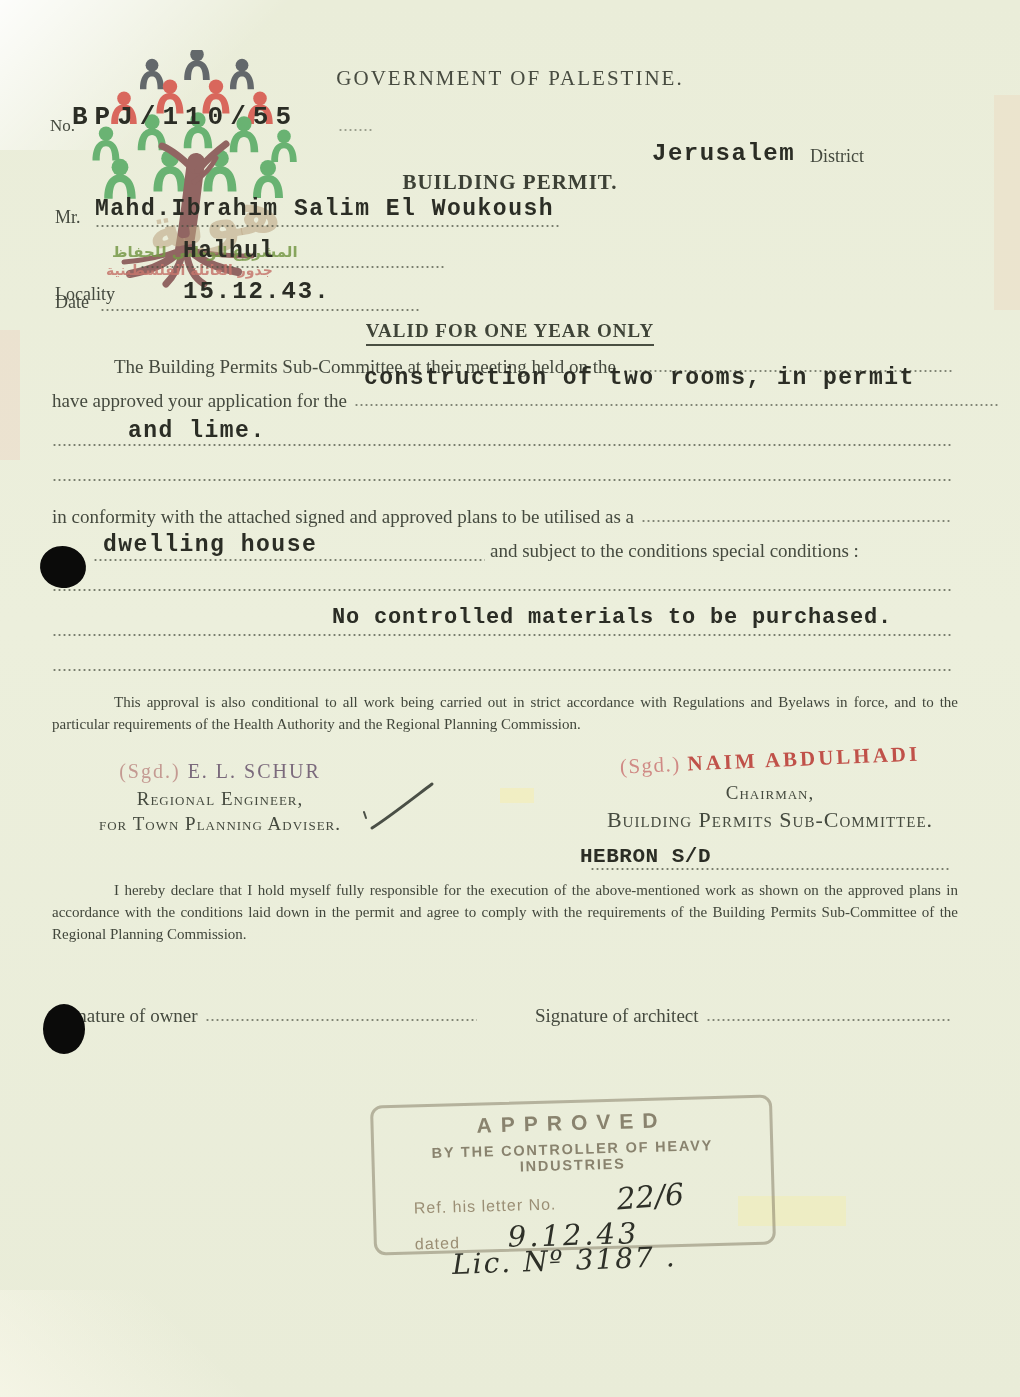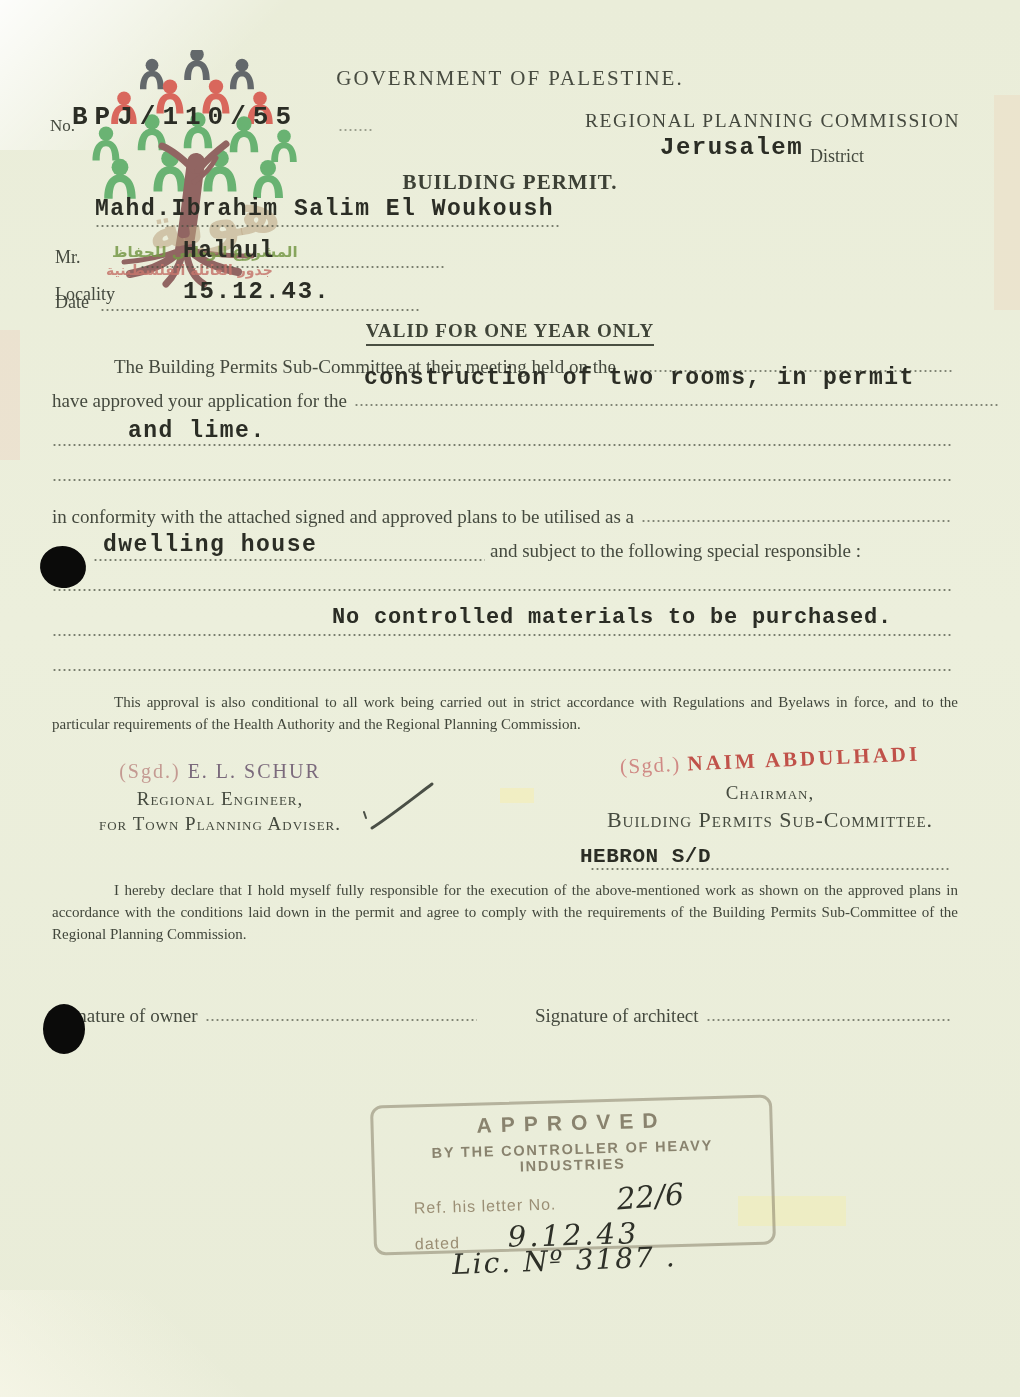--- a/index.html
+++ b/index.html
@@ -96,28 +96,27 @@
   <div class="abs" style="left:146px;top:186px;z-index:1;font-family:'DejaVu Sans',sans-serif;font-weight:bold;font-size:58px;color:rgba(185,162,128,.55);transform:rotate(-10deg);">هوية</div>
   <div class="abs" style="left:112px;top:243px;z-index:1;font-family:'DejaVu Sans',sans-serif;font-weight:bold;font-size:15px;color:rgba(118,152,70,.85);direction:rtl;white-space:nowrap;">المشروع الوطني للحفاظ</div>
   <div class="abs" style="left:106px;top:262px;z-index:1;font-family:'DejaVu Sans',sans-serif;font-weight:bold;font-size:14px;color:rgba(198,118,108,.85);direction:rtl;white-space:nowrap;">جذور العائلة الفلسطينية</div>
 
   <div class="abs center serif" style="top:66px;z-index:2;font-size:21px;letter-spacing:2px;color:#474b40;">GOVERNMENT OF PALESTINE.</div>
 
   <div class="abs serif" style="left:50px;top:116px;z-index:2;font-size:17px;">No.</div>
   <div class="abs typed" style="left:72px;top:102px;z-index:3;font-size:26px;letter-spacing:7px;">BPJ/110/55</div>
   <div class="abs dotl" style="left:338px;top:128px;width:34px;z-index:2;opacity:.7;"></div>
 
-  <div class="abs serif" style="left:480px;top:110px;right:60px;z-index:2;font-size:19.5px;letter-spacing:1.5px;text-align:right;color:#44483e;">REGIONAL PLANNING COMMISSION</div>
-
-  <div class="abs typed" style="left:652px;top:134px;z-index:3;font-size:24px;letter-spacing:1.5px;margin-left:8px;">Jerusalem</div>
+
+  <div class="abs typed" style="left:652px;top:140px;z-index:3;font-size:24px;letter-spacing:1.5px;">Jerusalem</div>
   <div class="abs serif" style="left:810px;top:146px;z-index:2;font-size:18px;">District</div>
 
   <div class="abs center serif" style="top:170px;z-index:2;font-size:21px;font-weight:bold;letter-spacing:1px;color:#3d4136;">BUILDING PERMIT.</div>
 
-  <div class="abs serif" style="left:55px;top:207px;z-index:2;font-size:18px;margin-top:40px;">Mr.</div>
+  <div class="abs serif" style="left:55px;top:207px;z-index:2;font-size:18px;">Mr.</div>
   <div class="abs typed typed-lg" style="left:95px;top:196px;z-index:3;">Mahd.Ibrahim Salim El Woukoush</div>
   <div class="abs dotl" style="left:95px;top:224px;width:465px;z-index:2;"></div>
 
   <div class="abs serif" style="left:55px;top:249px;z-index:2;font-size:18px;margin-top:35px;">Locality</div>
   <div class="abs typed typed-lg" style="left:183px;top:238px;z-index:3;">Halhul</div>
   <div class="abs dotl" style="left:140px;top:265px;width:305px;z-index:2;"></div>
 
   <div class="abs serif" style="left:55px;top:292px;z-index:2;font-size:18px;">Date</div>
   <div class="abs typed" style="left:183px;top:278px;z-index:3;font-size:24px;letter-spacing:2px;">15.12.43.</div>
   <div class="abs dotl" style="left:100px;top:308px;width:320px;z-index:2;"></div>
@@ -139,21 +138,21 @@
   <div class="abs typed typed-lg" style="left:128px;top:418px;z-index:3;">and lime.</div>
   <div class="abs dotl" style="left:52px;right:68px;top:443px;z-index:2;"></div>
   <div class="abs dotl" style="left:52px;right:68px;top:478px;z-index:2;"></div>
 
   <div class="abs flexrow" style="left:52px;right:68px;top:506px;z-index:2;font-size:19px;">
     <span class="serif">in conformity with the attached signed and approved plans to be utilised as a</span>
     <span class="dotfill"></span>
   </div>
   <div class="abs typed typed-lg" style="left:103px;top:532px;z-index:3;">dwelling house</div>
   <div class="abs dotl" style="left:93px;top:558px;width:392px;z-index:2;"></div>
-  <div class="abs serif" style="left:490px;top:540px;z-index:2;font-size:19px;">and subject to the following special responsible :</div>
+  <div class="abs serif" style="left:490px;top:540px;z-index:2;font-size:19px;">and subject to the conditions special conditions :</div>
   <div class="abs dotl" style="left:52px;right:68px;top:588px;z-index:2;"></div>
 
   <div class="abs typed" style="left:332px;top:605px;z-index:3;font-size:22px;letter-spacing:0.8px;">No controlled materials to be purchased.</div>
   <div class="abs dotl" style="left:52px;right:68px;top:633px;z-index:2;"></div>
   <div class="abs dotl" style="left:52px;right:68px;top:668px;z-index:2;"></div>
 
   <div class="abs para" style="left:52px;right:62px;top:692px;z-index:2;">This approval is also conditional to all work being carried out in strict accordance with Regulations and Byelaws in force, and to the particular requirements of the Health Authority and the Regional Planning Commission.</div>
 
   <div class="abs" style="left:60px;top:760px;width:320px;z-index:2;text-align:center;">
     <div style="font-size:20px;letter-spacing:2px;white-space:nowrap;">

